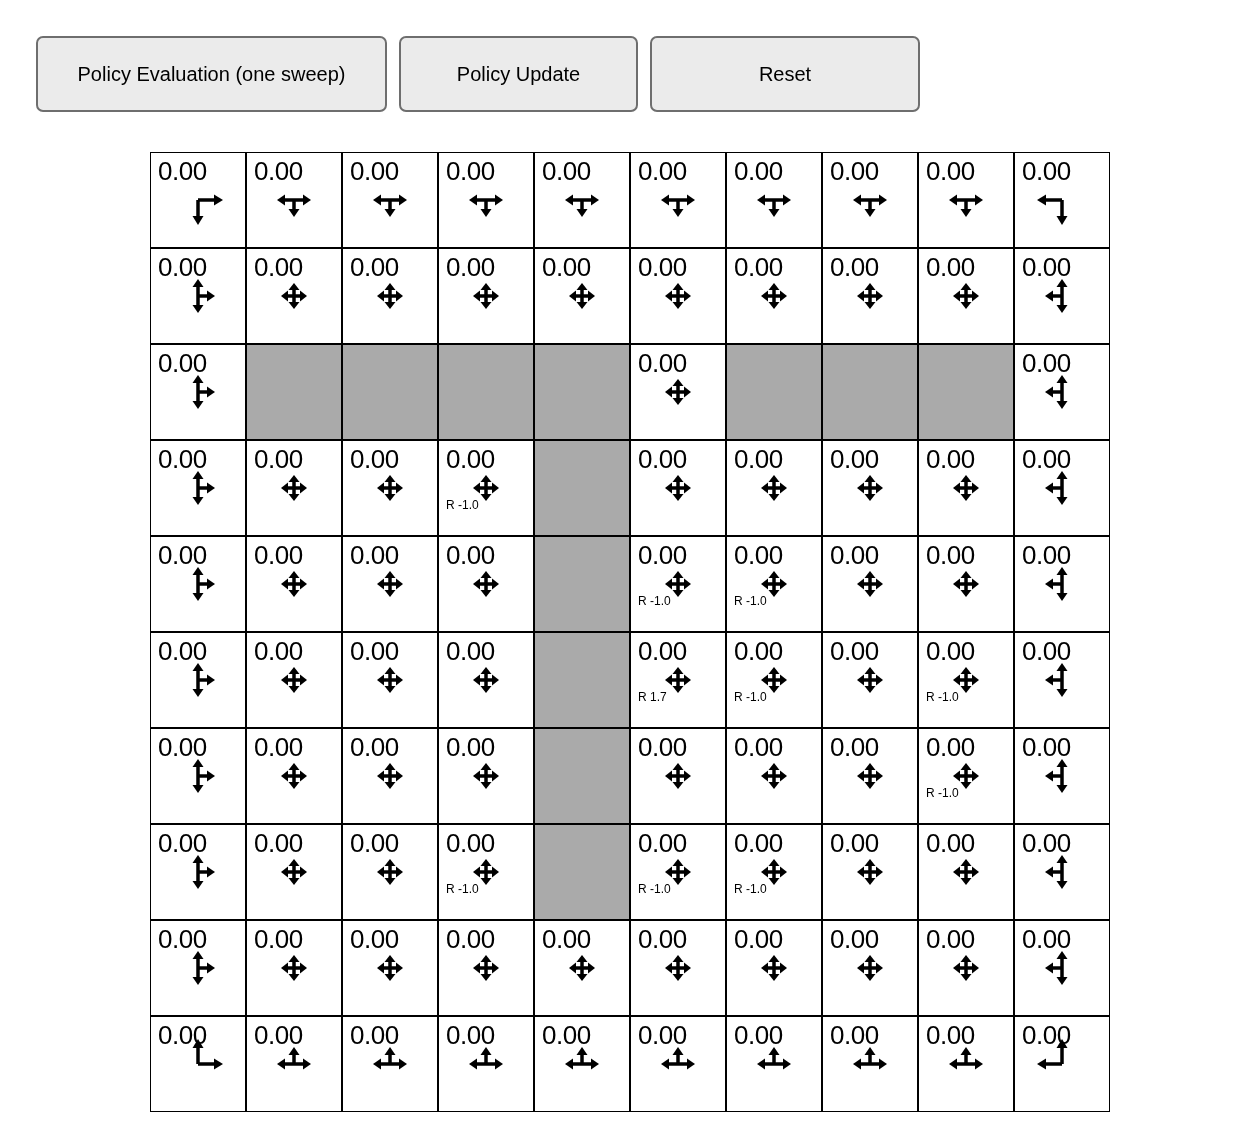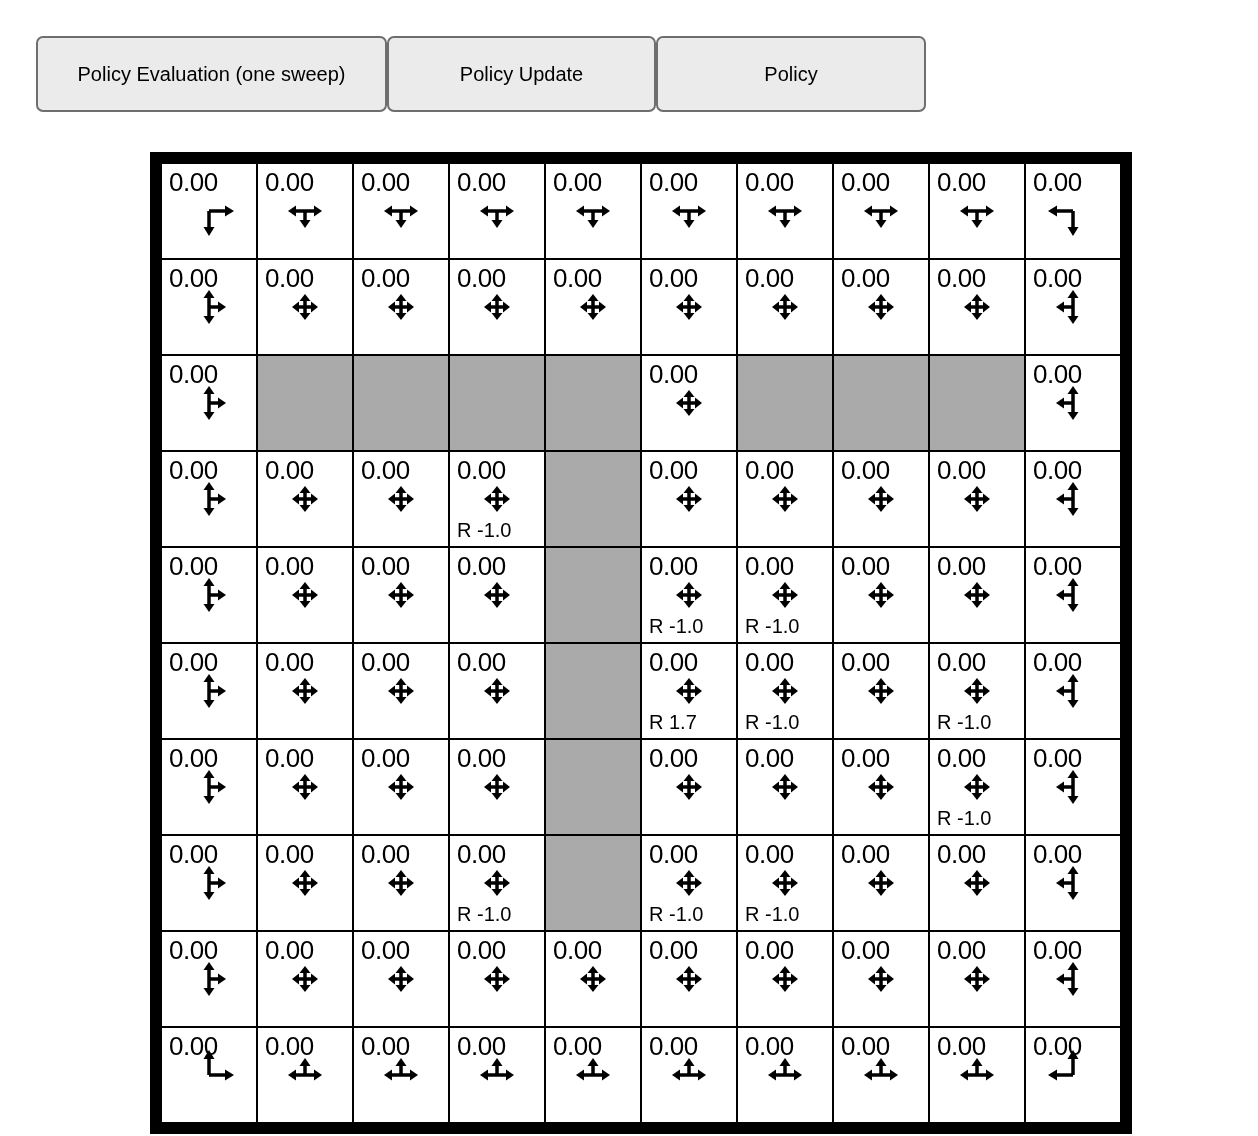--- a/index.html
+++ b/index.html
@@ -2,60 +2,60 @@
 <html><head>
 <meta charset="utf-8">
 <style>
   html,body{margin:0;padding:0;background:#ffffff;}
   body{
     width:1258px;height:1136px;position:relative;
     font-family:"Liberation Sans",sans-serif;color:#000;
   }
   .toolbar{
     position:absolute;left:36px;top:36px;
-    display:flex;
+    display:flex;gap:12px;
   }
   .btn{
     height:76px;box-sizing:border-box;
     background:#ebebeb;border:2px solid #6e6e6e;border-radius:7px;
     display:flex;align-items:center;justify-content:center;
     font-size:20px;font-family:"Liberation Sans",sans-serif;color:#000;
     cursor:pointer;padding:0;
   }
   .btn.b0{width:351px;}
-  .btn.b1{width:269px;}
+  .btn.b1{width:239px;}
   .btn.b2{width:268px;}
   .btn.b3{width:270px;}
   #grid{
     position:absolute;left:150px;top:152px;
     display:grid;
     grid-template-columns:repeat(10,94px);
     grid-template-rows:repeat(10,94px);
-    gap:2px;padding:12px;
+    gap:2px;padding:1px;
     background:#000;
   }
   .cell{position:relative;background:#fff;}
   .cell.wall{background:#aaaaaa;}
   .val{
     position:absolute;left:7px;top:4px;
     font-size:26px;line-height:1.1;letter-spacing:-0.5px;
   }
   .rlabel{
-    position:absolute;left:7px;bottom:4px;
-    font-size:20px;
+    position:absolute;left:7px;bottom:23px;
+    font-size:12px;
   }
   .arrows{position:absolute;left:17px;top:17px;}
 </style>
 </head>
 <body>
 
 <div class="toolbar">
   <button class="btn b0">Policy Evaluation (one sweep)</button>
   <button class="btn b1">Policy Update</button>
-  <button class="btn b3">Policy</button>
+  <button class="btn b3">Reset</button>
 </div>
 
 <div id="grid">
     <div class="cell">
       <span class="val">0.00</span>
       <svg class="arrows" width="60" height="60" viewBox="-30 -30 60 60">
         <line x1="0" y1="0" x2="16" y2="0" stroke="#000000" stroke-width="3.5"></line>
         <polygon points="25,0 16,5.5 16,-5.5" fill="#000000"></polygon>
         <line x1="0" y1="0" x2="0" y2="16" stroke="#000000" stroke-width="3.5"></line>
         <polygon points="0,25 -5.5,16 5.5,16" fill="#000000"></polygon>

